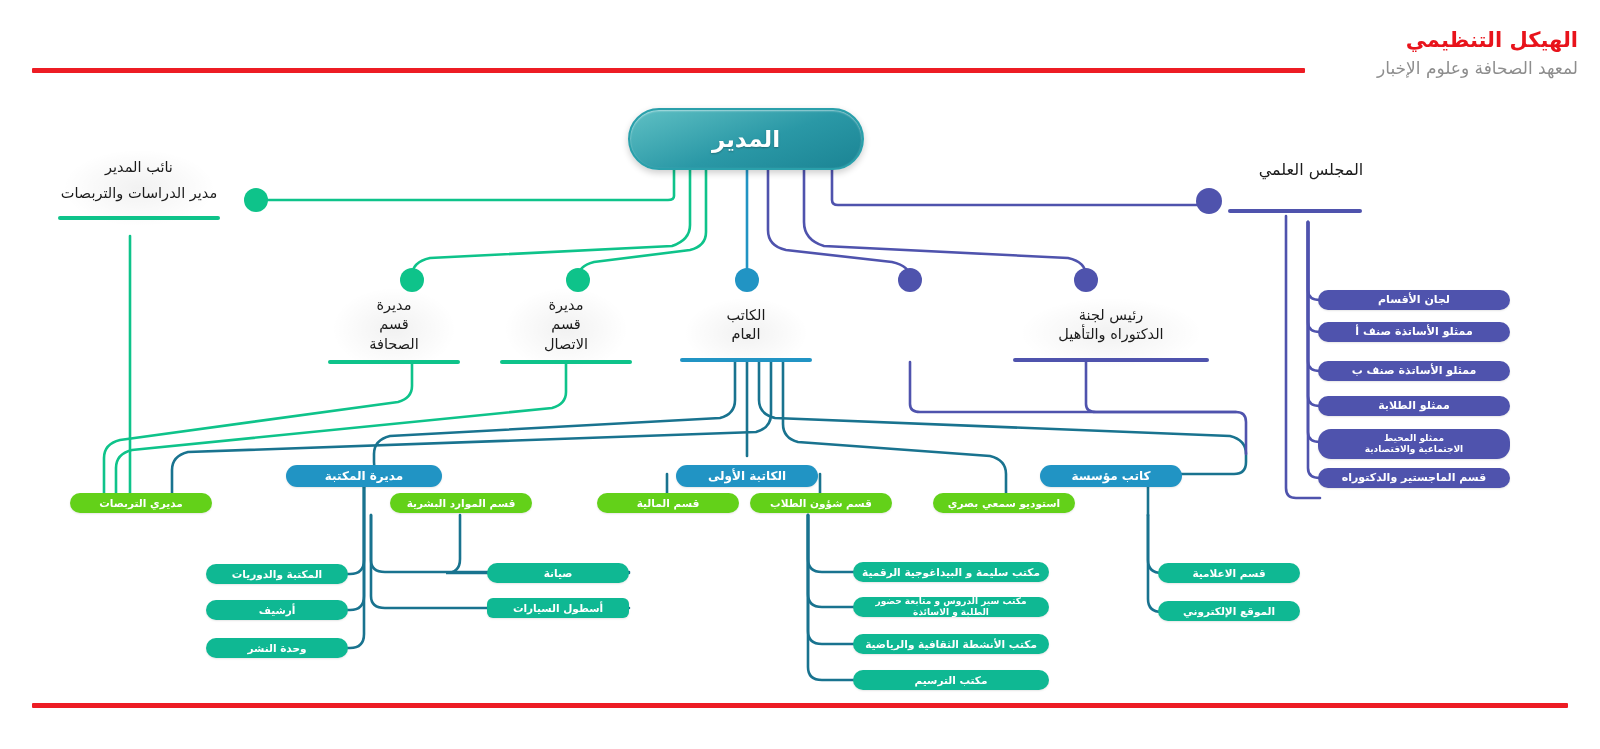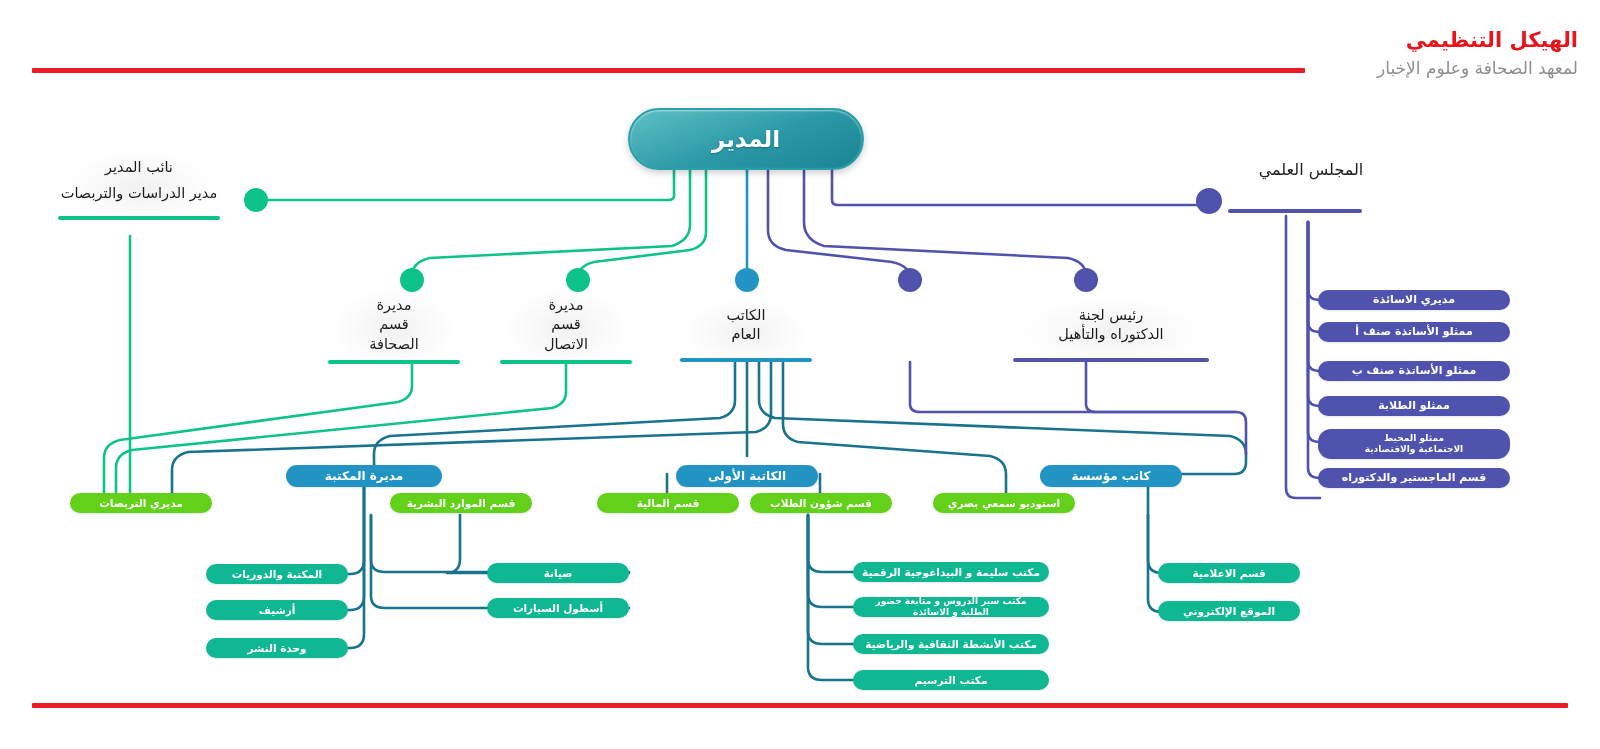--- a/index.html
+++ b/index.html
@@ -199,21 +199,21 @@
   <div class="dot" style="left:898px; top:268px; width:24px; height:24px; background:#4f53ad;"></div>
 
   <div class="card shadowed" style="left:1013px; top:306px; width:196px;">
     <div class="lbl">رئيس لجنة
 الدكتوراه والتأهيل</div>
     <div class="bar" style="width:196px; background:#4f53ad; margin-top:13px;"></div>
   </div>
   <div class="dot" style="left:1074px; top:268px; width:24px; height:24px; background:#4f53ad;"></div>
 
   <div class="pill purple" style="left:1318px; top:290px; width:192px; height:20px; font-size:11px;">
-    <span>مديري الاسائذة</span>
+    <span>لجان الأقسام</span>
   </div>
   <div class="pill purple" style="left:1318px; top:322px; width:192px; height:20px; font-size:11px;">
     <span>ممثلو الأساتذة صنف أ</span>
   </div>
   <div class="pill purple" style="left:1318px; top:361px; width:192px; height:20px; font-size:11px;">
     <span>ممثلو الأساتذة صنف ب</span>
   </div>
   <div class="pill purple" style="left:1318px; top:396px; width:192px; height:20px; font-size:11px;">
     <span>ممثلو الطلابة</span>
   </div>
@@ -257,21 +257,21 @@
   <div class="pill teal" style="left:206px; top:600px; width:142px; height:20px;">
     <span>أرشيف</span>
   </div>
   <div class="pill teal" style="left:206px; top:638px; width:142px; height:20px;">
     <span>وحدة النشر</span>
   </div>
 
   <div class="pill teal" style="left:487px; top:563px; width:142px; height:20px;">
     <span>صيانة</span>
   </div>
-  <div class="pill teal" style="left:487px; top:598px; width:142px; height:20px;">
+  <div class="pill teal" style="left:487px; top:598px; width:142px; height:20px;border-radius:6px;">
     <span>أسطول السيارات</span>
   </div>
 
   <div class="pill teal" style="left:853px; top:562px; width:196px; height:20px;">
     <span>مكتب سليمة و البيداغوجية الرقمية</span>
   </div>
   <div class="pill teal" style="left:853px; top:597px; width:196px; height:20px; font-size:9px;">
     <span>مكتب سير الدروس و متابعة حضور الطلبة و الاسائذة</span>
   </div>
   <div class="pill teal" style="left:853px; top:634px; width:196px; height:20px;">

